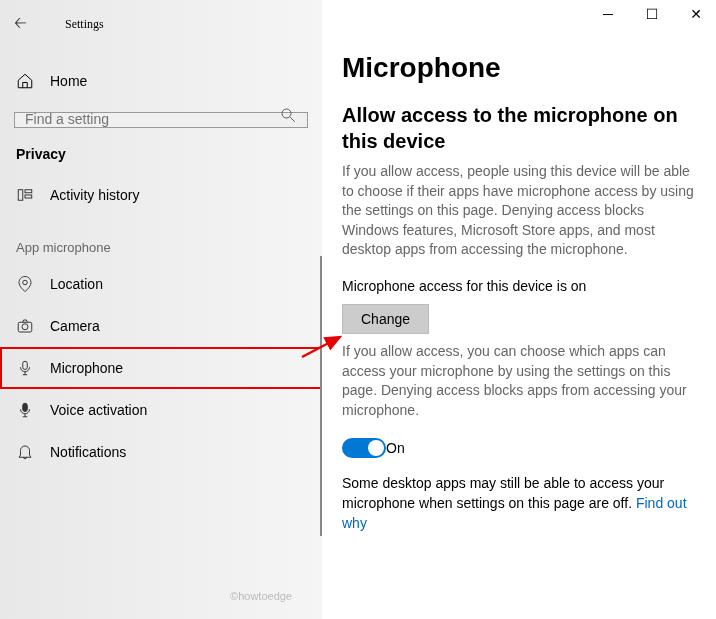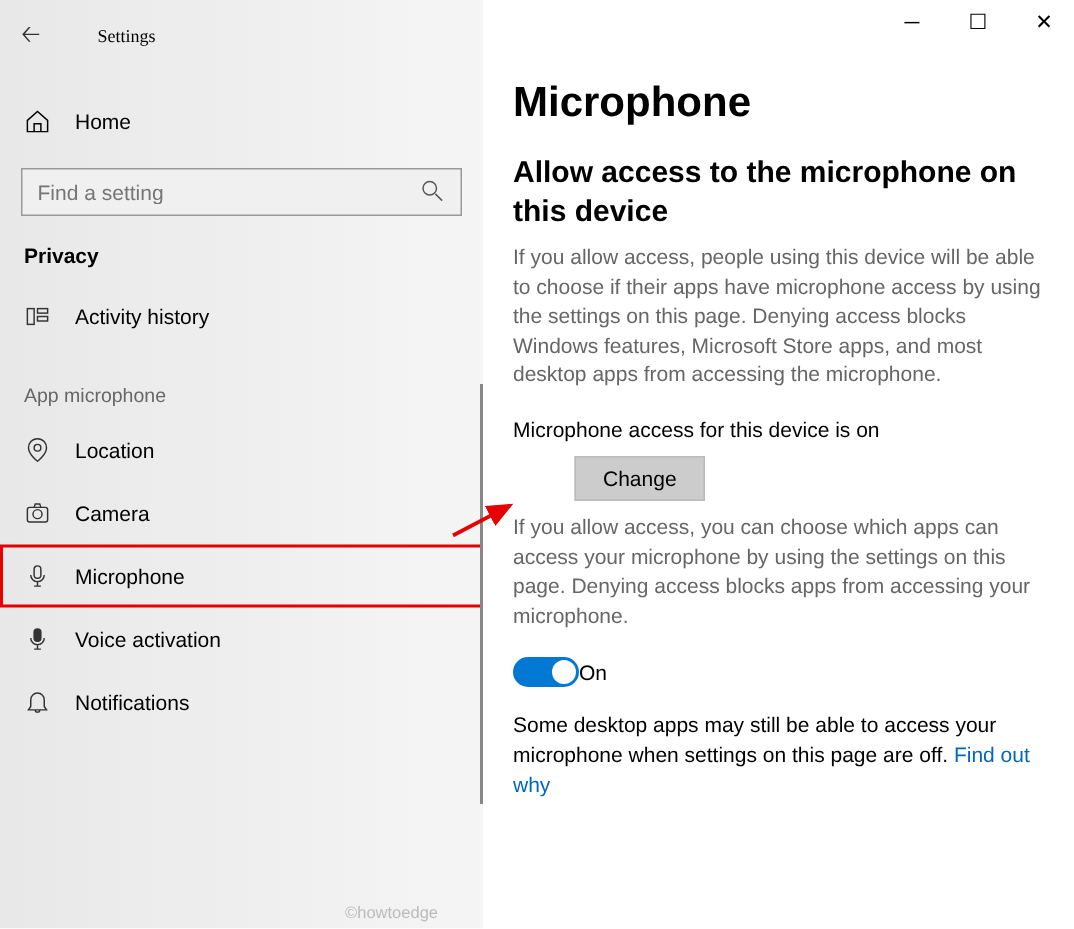--- a/index.html
+++ b/index.html
@@ -46,23 +46,23 @@
       padding: 12px 16px;
       margin-top: 20px;
       cursor: pointer;
     }
     .nav-home .icon { width: 18px; display: inline-flex; }
     .nav-home span.label { margin-left: 16px; font-size: 14px; color: #000; }
     .search-box {
       margin: 10px 14px 0 14px;
       border: 1px solid #999;
       background: #f0f0f0;
-      height: 32px;
-      display: flex;
-      align-items: center;
+      height: 16px;
+      display: flex;
+      align-items: flex-end;
       padding: 0 10px;
     }
     .search-box input {
       border: none;
       background: transparent;
       outline: none;
       flex: 1;
       font-size: 14px;
       color: #555;
     }
@@ -95,21 +95,21 @@
     .scroll-strip {
       position: absolute;
       top: 256px;
       right: 0;
       width: 2px;
       height: 280px;
       background: #888;
     }
     .watermark {
       position: absolute;
-      bottom: 4px;
+      bottom: 17px;
       right: 30px;
       font-size: 11px;
       color: #bbb;
     }
     .content {
       flex: 1;
       padding: 0 20px 0 20px;
       overflow: hidden;
       position: relative;
     }
@@ -153,21 +153,20 @@
       margin-top: 18px;
     }
     .change-btn {
       margin-top: 10px;
       background: #cccccc;
       border: 1px solid #bbb;
       padding: 6px 18px;
       font-size: 14px;
       cursor: pointer;
       font-family: inherit;
-      margin-left: 41px;
     }
     .toggle-row {
       display: flex;
       align-items: center;
       margin-top: 18px;
       gap: 0;
     }
     .toggle {
       width: 44px;
       height: 20px;

